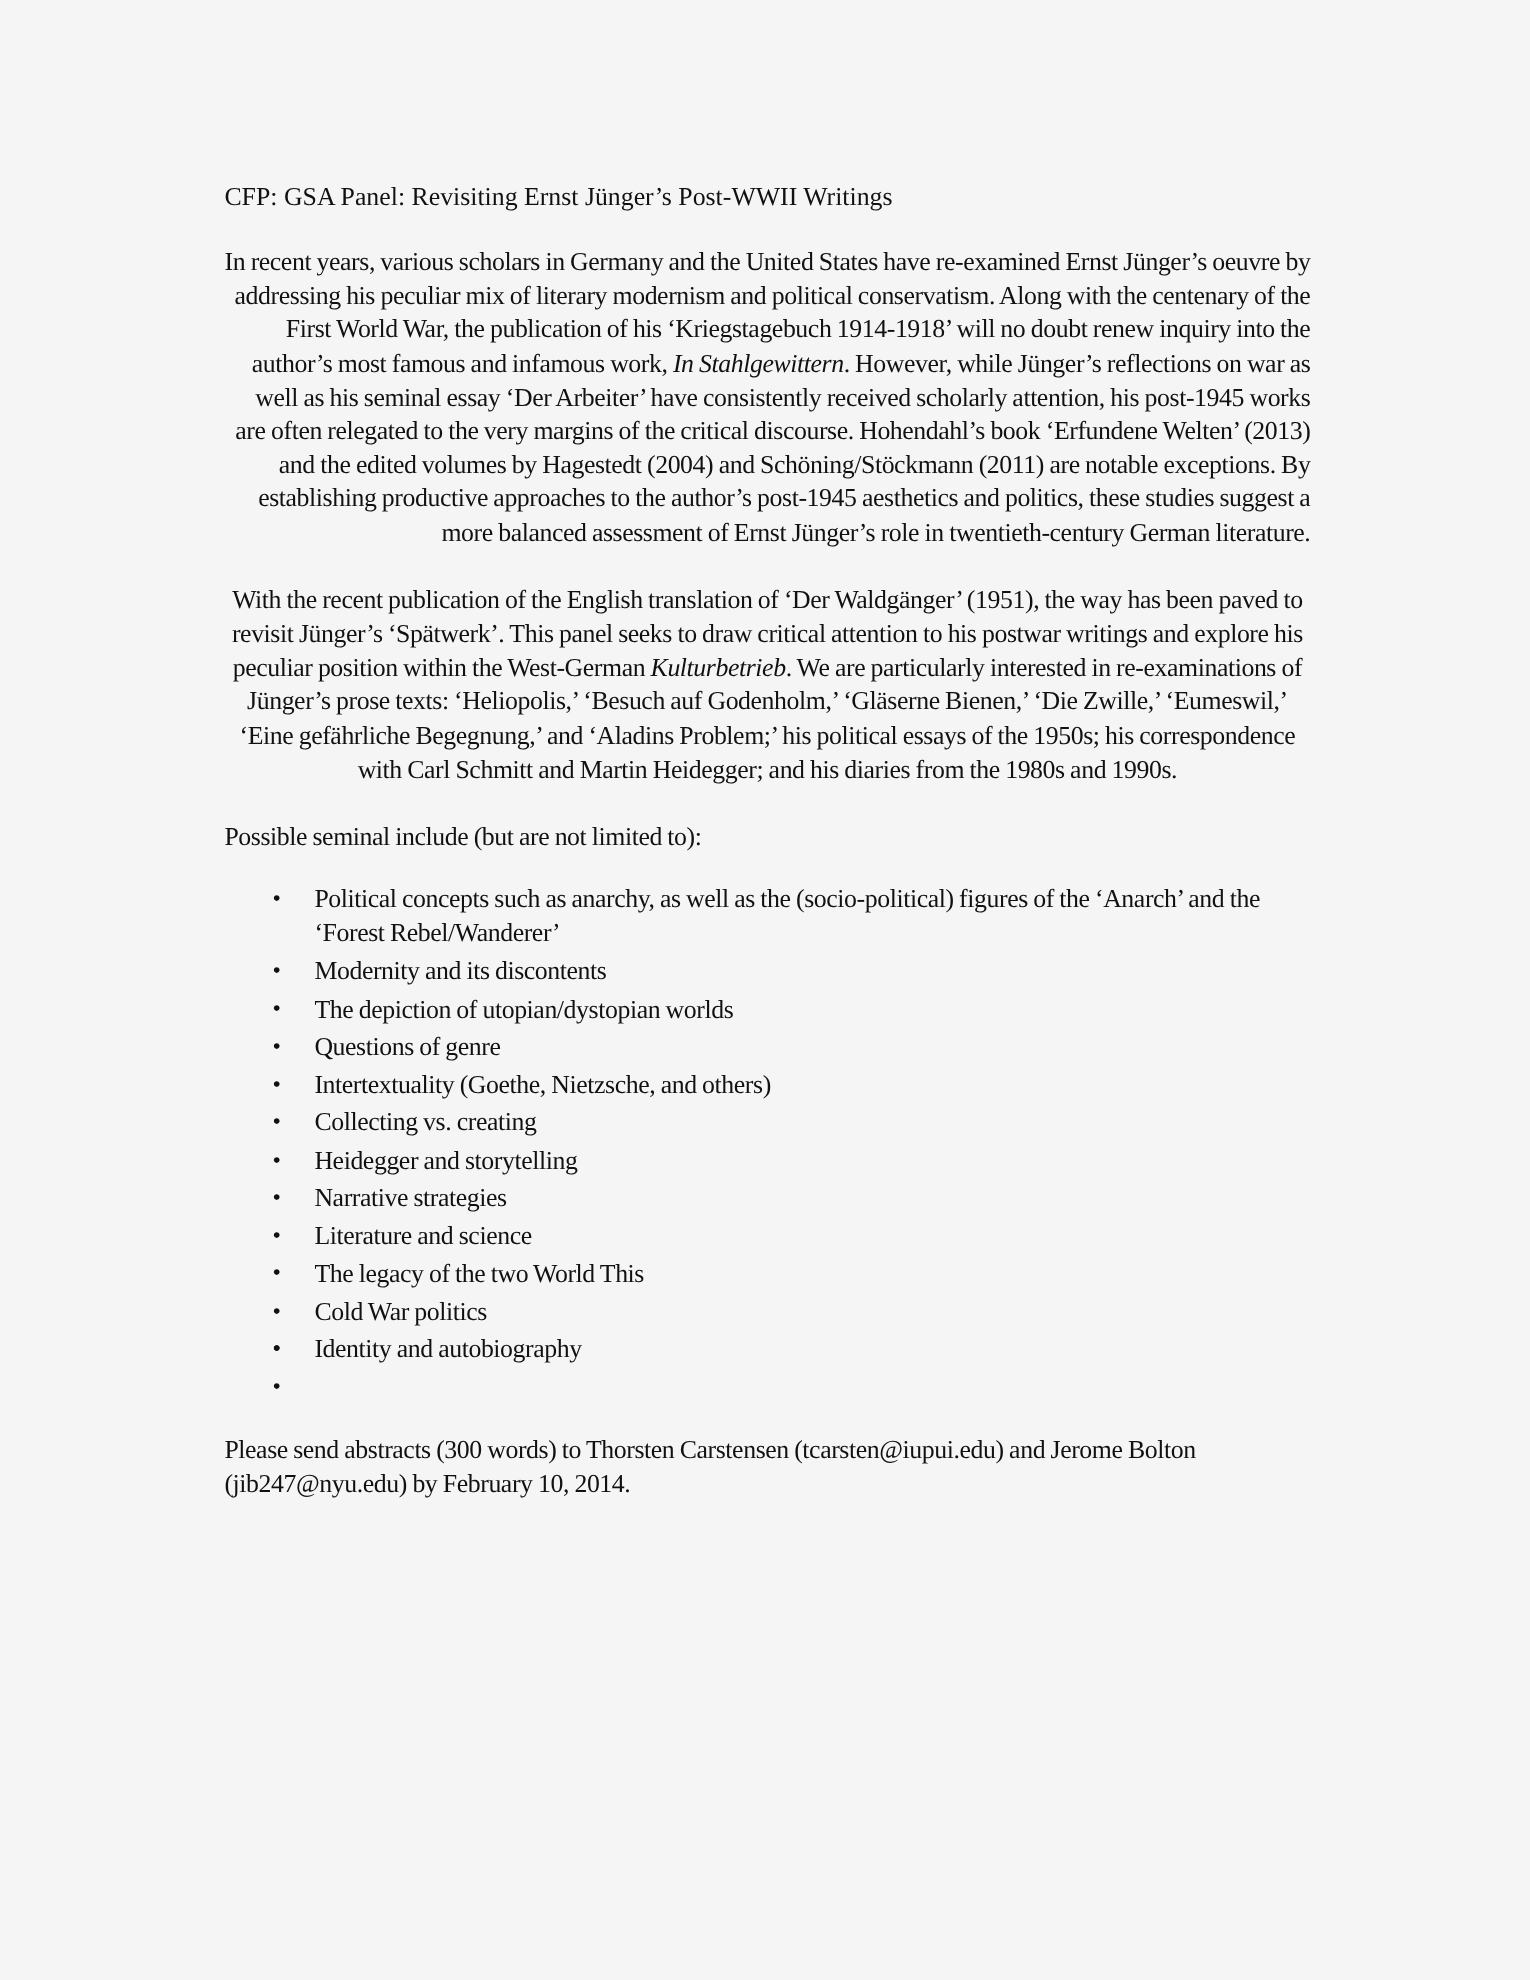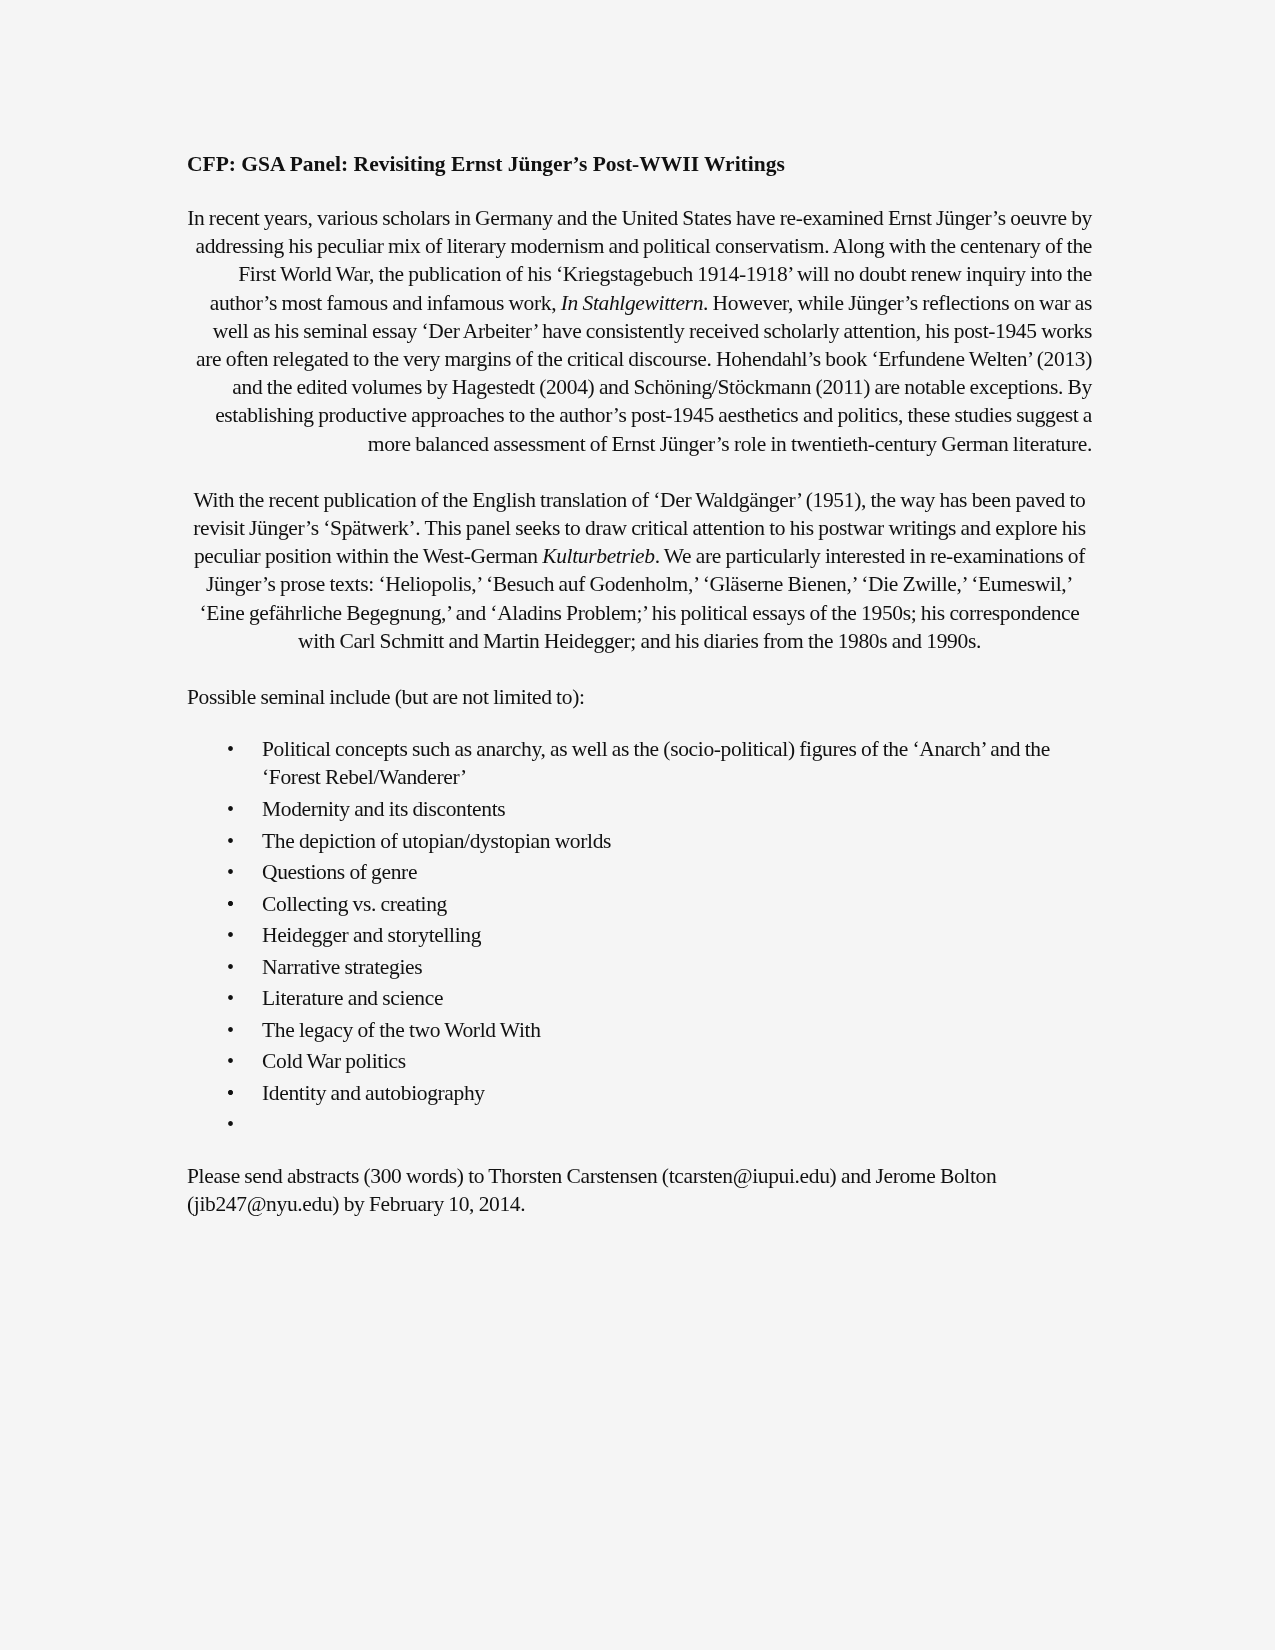--- a/index.html
+++ b/index.html
@@ -15,21 +15,21 @@
       position: relative;
       overflow: hidden;
     }
     .page {
       position: absolute;
       left: 187px;
       top: 150px;
       width: 905px;
     }
     .title {
-      font-weight: bold;
+      font-weight: normal;
       font-size: 21.5px;
       line-height: 28px;
       margin: 0;
     }
     .para {
       font-size: 21.5px;
       line-height: 28.2px;
       margin: 0;
       letter-spacing: -0.35px;
       word-spacing: -0.5px;
@@ -72,26 +72,26 @@
 
   <p class="para p2"><span>With the recent publication of the English translation of ‘Der Waldgänger’ (1951), the way has been paved to revisit Jünger’s ‘Spätwerk’. This panel seeks to draw critical attention to his postwar writings and explore his peculiar position within the West-German </span><em>Kulturbetrieb</em><span>. We are particularly interested in re-examinations of Jünger’s prose texts: ‘Heliopolis,’ ‘Besuch auf Godenholm,’ ‘Gläserne Bienen,’ ‘Die Zwille,’ ‘Eumeswil,’ ‘Eine gefährliche Begegnung,’ and ‘Aladins Problem;’ his political essays of the 1950s; his correspondence with Carl Schmitt and Martin Heidegger; and his diaries from the 1980s and 1990s.</span></p>
 
   <p class="para p3">Possible seminal include (but are not limited to):</p>
 
   <ul class="topics">
     <li class="wrap"><span class="bullet">•</span><span>Political concepts such as anarchy, as well as the (socio-political) figures of the ‘Anarch’ and the ‘Forest Rebel/Wanderer’</span></li>
     <li><span class="bullet">•</span><span>Modernity and its discontents</span></li>
     <li><span class="bullet">•</span><span>The depiction of utopian/dystopian worlds</span></li>
     <li><span class="bullet">•</span><span>Questions of genre</span></li>
-    <li><span class="bullet">•</span></li>
+    <li><span class="bullet">•</span><span>Intertextuality (Goethe, Nietzsche, and others)</span></li>
     <li><span class="bullet">•</span><span>Collecting vs. creating</span></li>
     <li><span class="bullet">•</span><span>Heidegger and storytelling</span></li>
     <li><span class="bullet">•</span><span>Narrative strategies</span></li>
     <li><span class="bullet">•</span><span>Literature and science</span></li>
-    <li><span class="bullet">•</span><span>The legacy of the two World With</span></li>
+    <li><span class="bullet">•</span><span>The legacy of the two World This</span></li>
     <li><span class="bullet">•</span><span>Cold War politics</span></li>
     <li><span class="bullet">•</span></li>
     <li><span class="bullet">•</span><span>Identity and autobiography</span></li>
     <li><span class="bullet">•</span></li>
   </ul>
 
   <p class="para p4">Please send abstracts (300 words) to Thorsten Carstensen (tcarsten@iupui.edu) and Jerome Bolton (jib247@nyu.edu) by February 10, 2014.</p>
 </div>
 
 </body></html>

